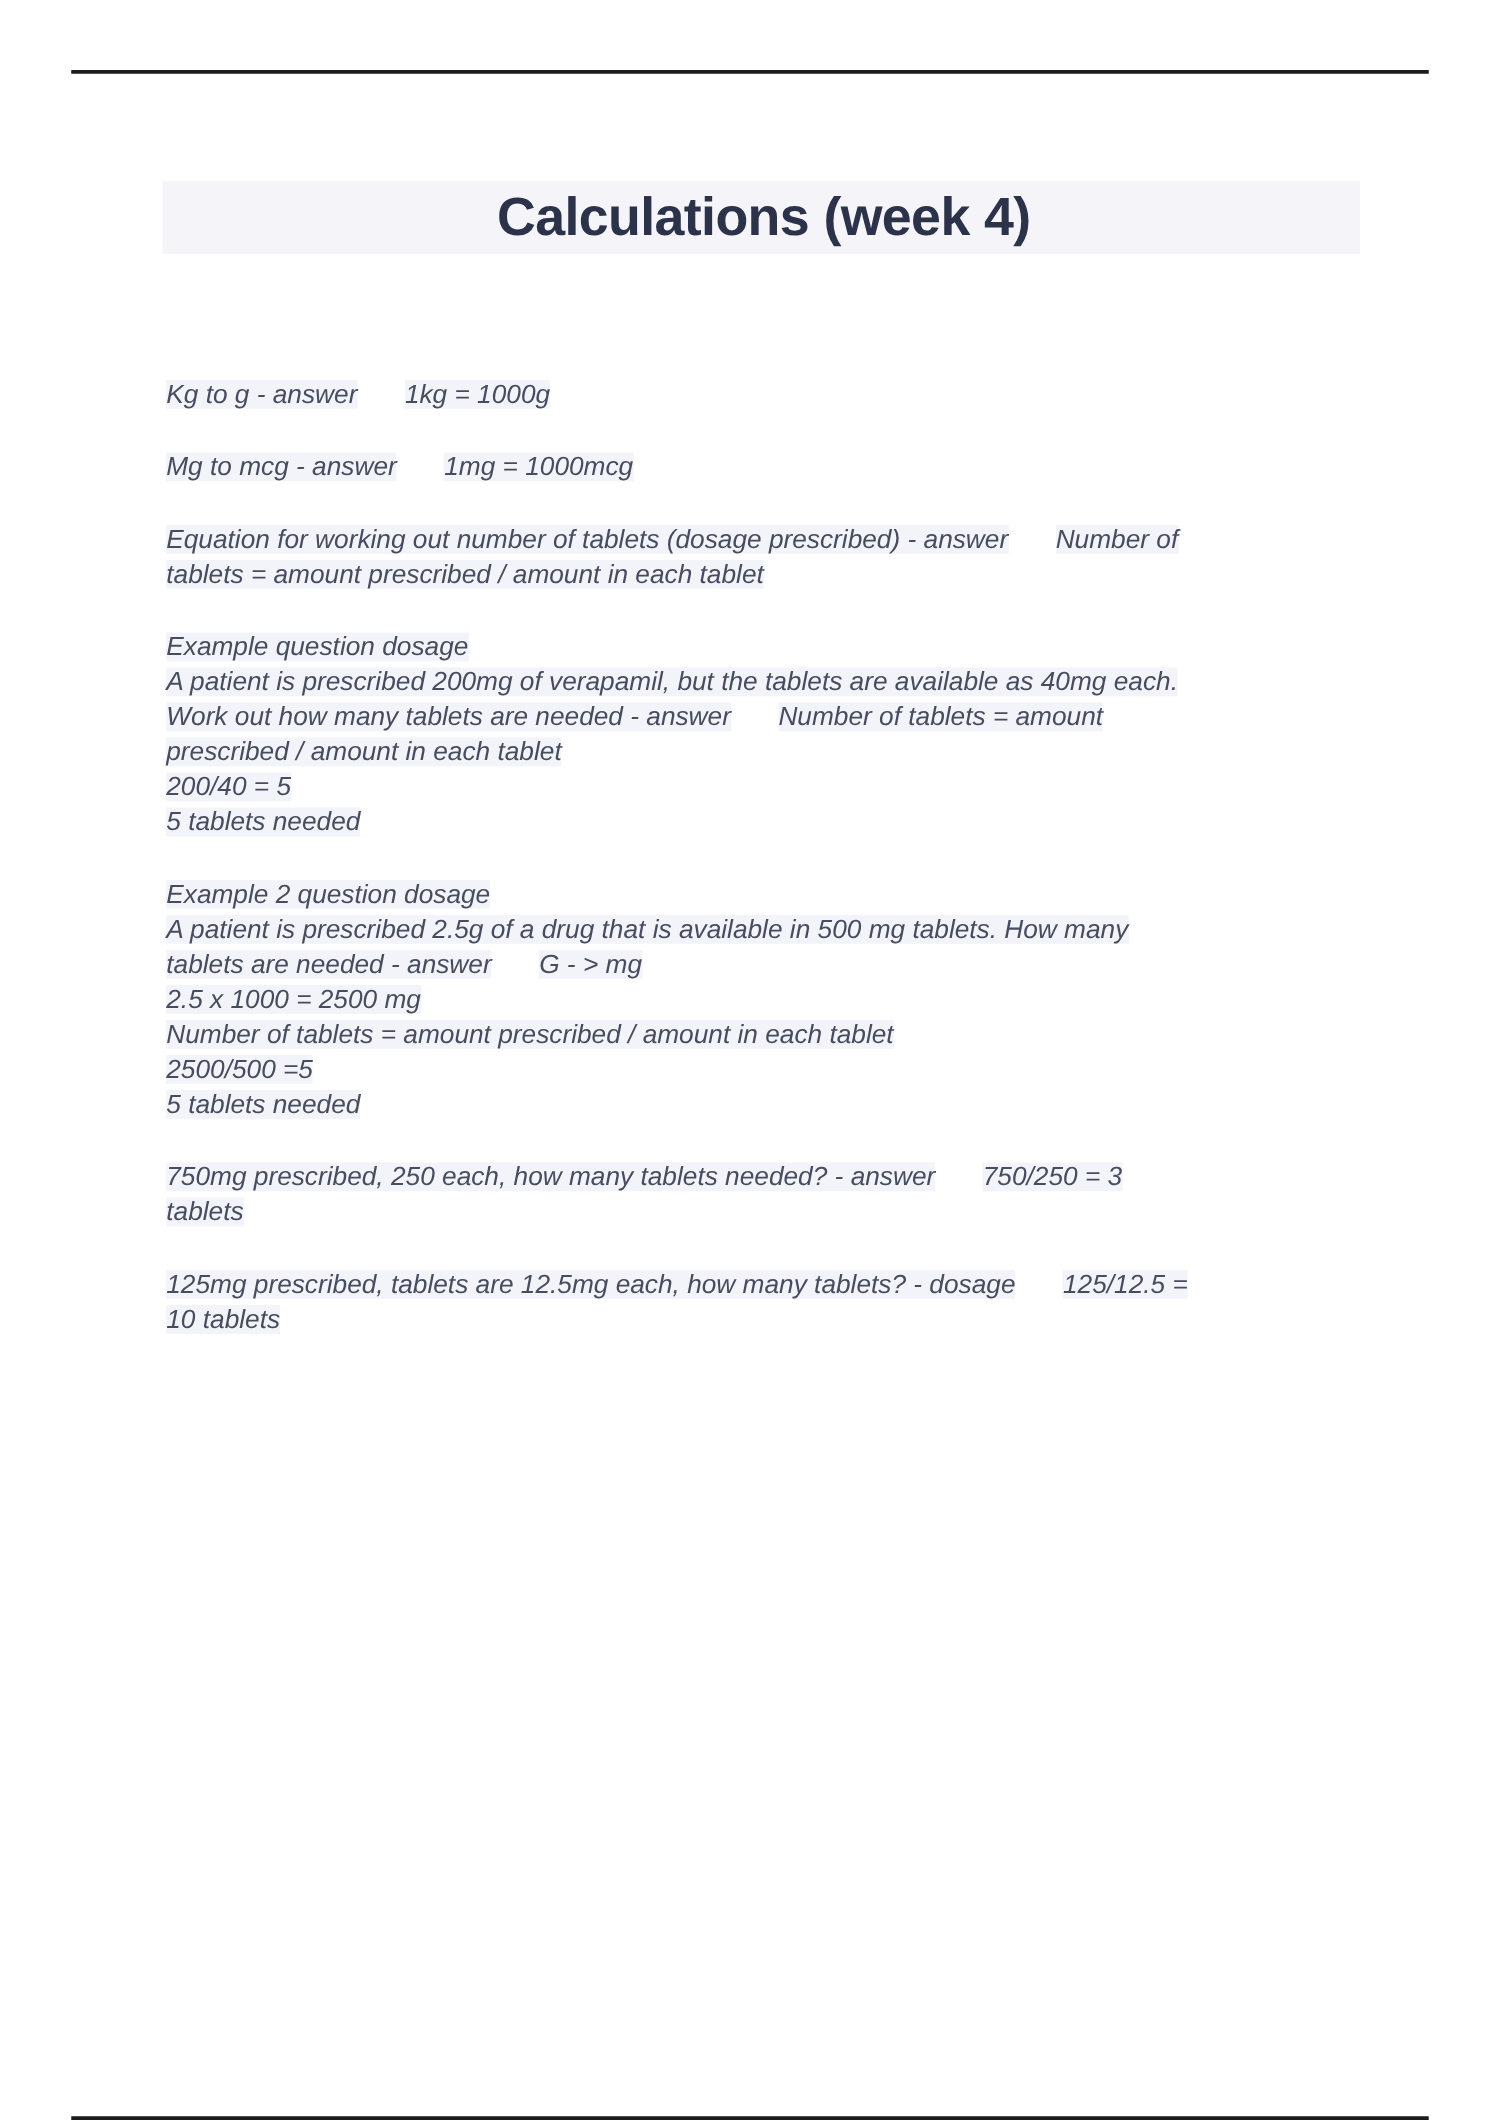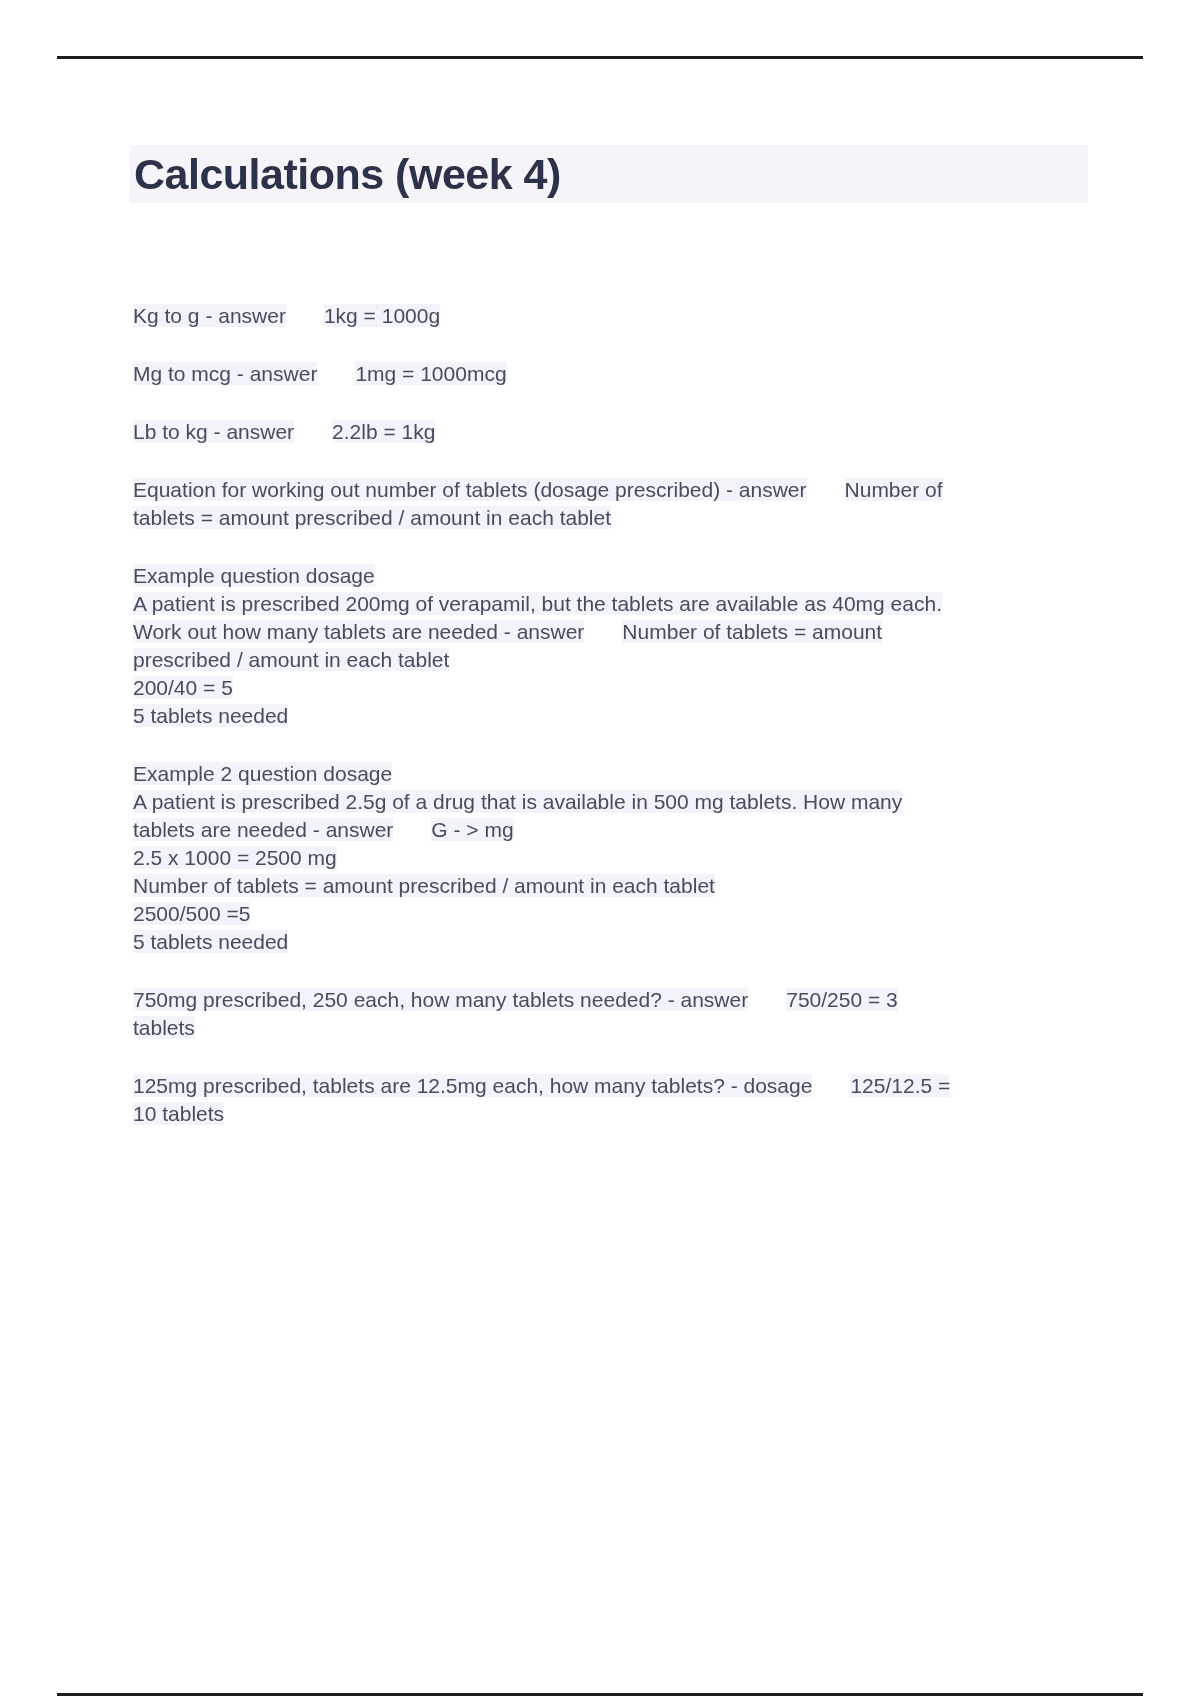--- a/index.html
+++ b/index.html
@@ -24,38 +24,40 @@
     position: absolute; left: 57px; width: 1086px; height: 3px;
     background: var(--rule);
   }
   .rule.top { top: 56px; }
   .rule.bottom { top: 1693px; }
 
   .title-band {
     position: absolute; left: 130px; top: 145px;
     width: 958px; height: 58px;
     background: var(--titleBand);
+    text-align: center;
   }
   .title-band h1 {
     margin: 0; padding: 0 0 0 4px;
     font-size: 43px; font-weight: bold;
     line-height: 58px;
     color: var(--titleText);
     letter-spacing: -0.5px;
     white-space: nowrap;
   }
 
   .content {
     position: absolute; left: 133px; top: 302px;
     width: 962px;
   }
   p.qa {
     margin: 0 0 30px 0;
     font-size: 21px; line-height: 28px;
     color: var(--bodyText);
+    font-style: italic;
   }
   p.qa .hl {
     background: var(--highlight);
     white-space: pre-line;
   }
   p.qa .gap {
     display: inline-block;
     width: 38px; height: 1px;
   }
 </style>
@@ -65,21 +67,20 @@
 <div class="page">
   <div class="rule top"></div>
 
   <div class="title-band">
     <h1>Calculations (week 4)</h1>
   </div>
 
   <div class="content">
     <p class="qa"><span class="hl">Kg to g - answer</span><span class="gap"></span><span class="hl">1kg = 1000g</span></p>
     <p class="qa"><span class="hl">Mg to mcg - answer</span><span class="gap"></span><span class="hl">1mg = 1000mcg</span></p>
-    <p class="qa"><span class="hl">Lb to kg - answer</span><span class="gap"></span><span class="hl">2.2lb = 1kg</span></p>
     <p class="qa"><span class="hl">Equation for working out number of tablets (dosage prescribed) - answer</span><span class="gap"></span><span class="hl">Number of
 tablets = amount prescribed / amount in each tablet</span></p>
     <p class="qa"><span class="hl">Example question dosage
 A patient is prescribed 200mg of verapamil, but the tablets are available as 40mg each.
 Work out how many tablets are needed - answer</span><span class="gap"></span><span class="hl">Number of tablets = amount
 prescribed / amount in each tablet
 200/40 = 5
 5 tablets needed</span></p>
     <p class="qa"><span class="hl">Example 2 question dosage
 A patient is prescribed 2.5g of a drug that is available in 500 mg tablets. How many

